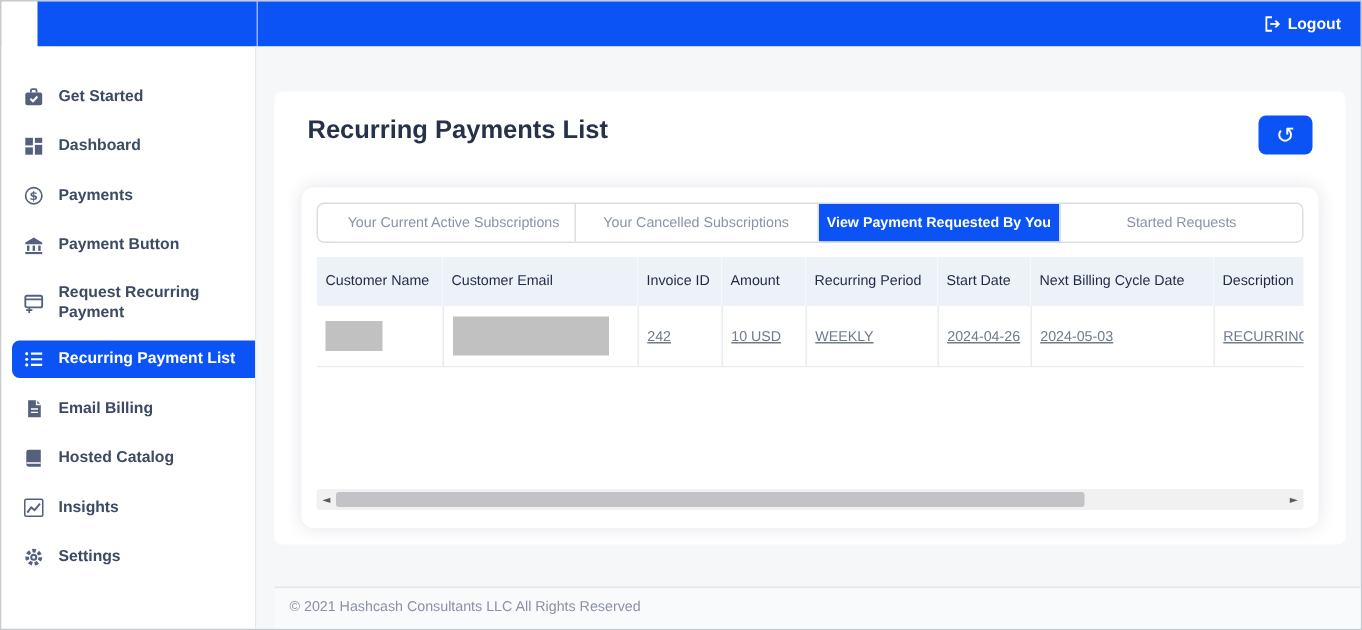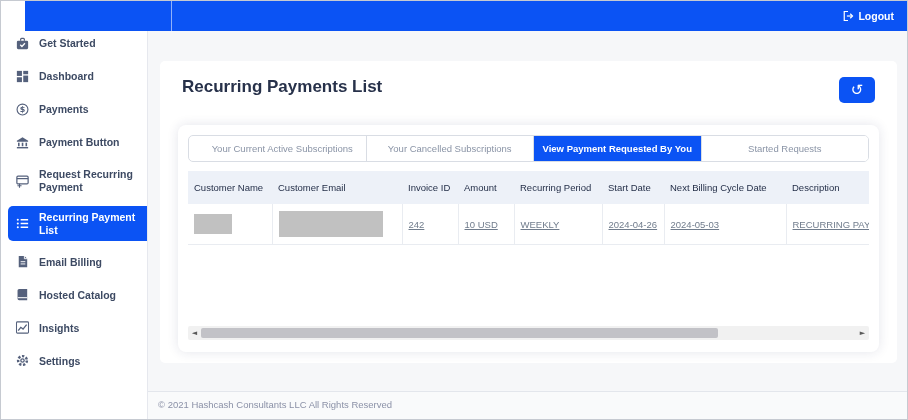--- a/index.html
+++ b/index.html
@@ -14,21 +14,21 @@
 
   
   .topbar { flex:0 0 30px; background:var(--blue); display:flex; align-items:center; justify-content:space-between;margin-left:24px; }
   .logo-zone { width:147px; height:100%; border-right:1px solid rgba(255,255,255,.55); }
   .logout { display:flex; align-items:center; gap:4px; color:#fff; font-size:10.5px; font-weight:bold; margin-right:7px; cursor:pointer; background:none; border:none; font-family:inherit; }
   .logout svg { display:block; }
 
   .app { flex:1; display:flex; min-height:0; }
 
   
-  .sidebar { width:147px; background:#fff; border-right:1px solid #e6e8ee; padding-top:0; display:flex; flex-direction:column; gap:8px; }
+  .sidebar { width:170px; background:#fff; border-right:1px solid #e6e8ee; padding-top:21px; display:flex; flex-direction:column; gap:8px; }
   .side-item { display:flex; align-items:center; gap:9px; padding:5px 4px 5px 14px; font-size:10.5px; font-weight:bold; color:var(--side-ink); cursor:pointer; line-height:1.2; }
   .side-item .icon { color:#55617c; flex:0 0 15px; display:flex; align-items:center; }
   .side-item.active { background:var(--blue); color:#fff; margin-left:7px; padding-left:7px; border-radius:5px 0 0 5px; }
   .side-item.active .icon { color:#fff; }
 
   
   .main { flex:1; background:#f6f7f9; position:relative; min-width:0; }
   .content-card { background:#fff; border-radius:5px; margin:30px 10px 0 12px; height:302px; }
   .title-row { display:flex; justify-content:space-between; align-items:flex-start; padding:16px 22px 22px 22px; }
   .page-title { font-size:17px; font-weight:bold; color:var(--ink); margin:0; }
@@ -51,21 +51,21 @@
   .redacted-sm { width:38px; height:20px; }
   .redacted-lg { width:104px; height:26px; margin:-4px 0; }
 
   .table-spacer { height:81px; }
 
   .hscroll { display:flex; align-items:center; height:14px; background:#f1f1f1; border-radius:2px; }
   .hscroll .arrow { font-size:7px; color:#5a5a5a; width:13px; text-align:center; cursor:pointer; line-height:14px; font-family:"DejaVu Sans",sans-serif; }
   .hscroll .track { flex:1; height:10px; position:relative; }
   .hscroll .thumb { position:absolute; left:0; top:0; height:10px; background:#c2c2c7; border-radius:2px; cursor:pointer; }
 
-  .footer { position:absolute; left:0; right:0; bottom:0; border-top:1px solid #e3e6ec; padding:7px 0 9px 10px; font-size:9.5px; color:#8b91a7; background:#f9fafb; }
+  .footer { position:absolute; left:12px; right:0; bottom:0; border-top:1px solid #e3e6ec; padding:7px 0 9px 10px; font-size:9.5px; color:#8b91a7; background:#f9fafb; }
 </style>
 </head>
 <body>
 
 <div class="frame">
 
   <div class="topbar">
     <div class="logo-zone"></div>
     <button class="logout">
       <span>

